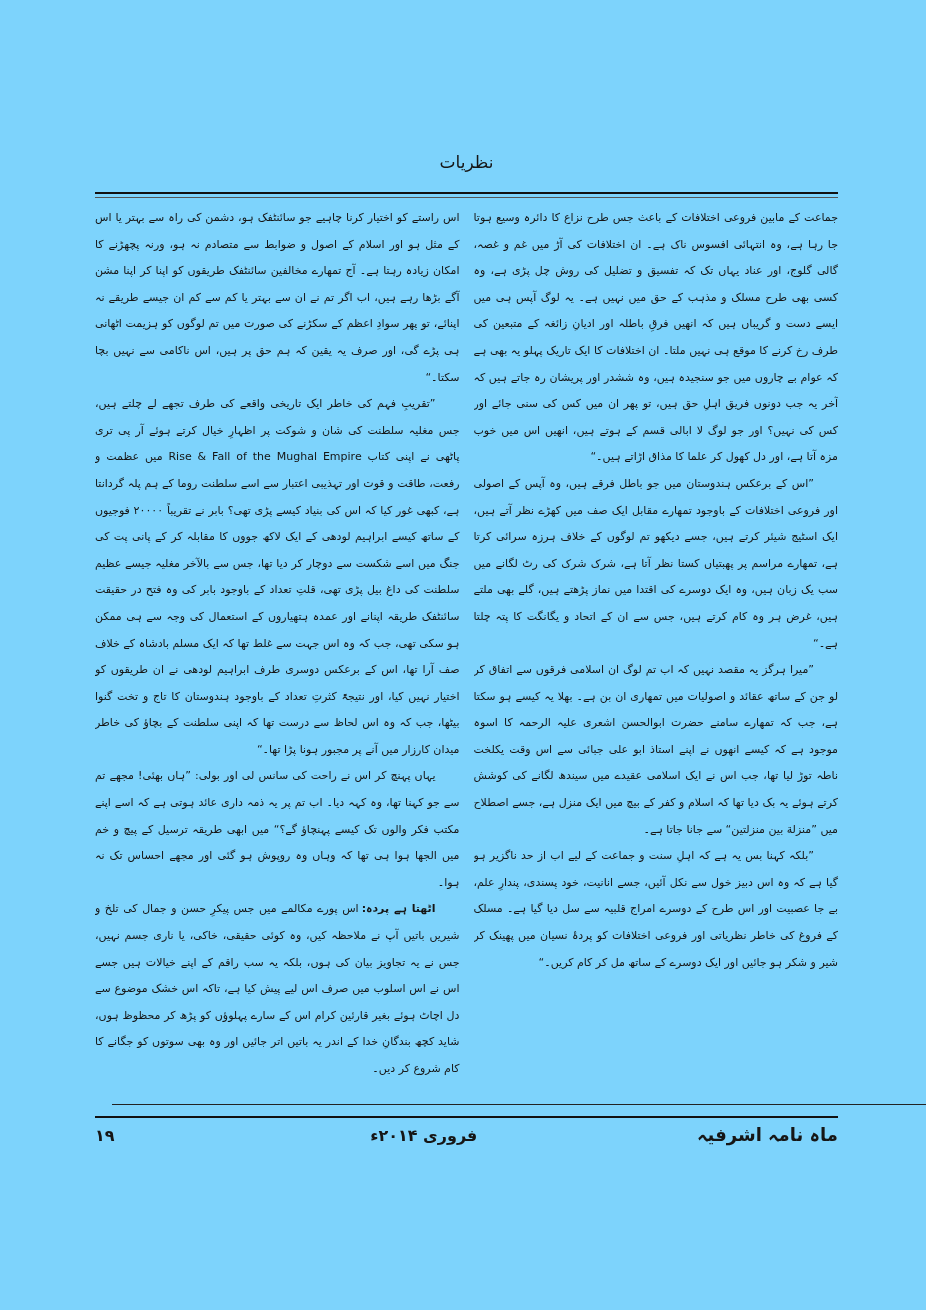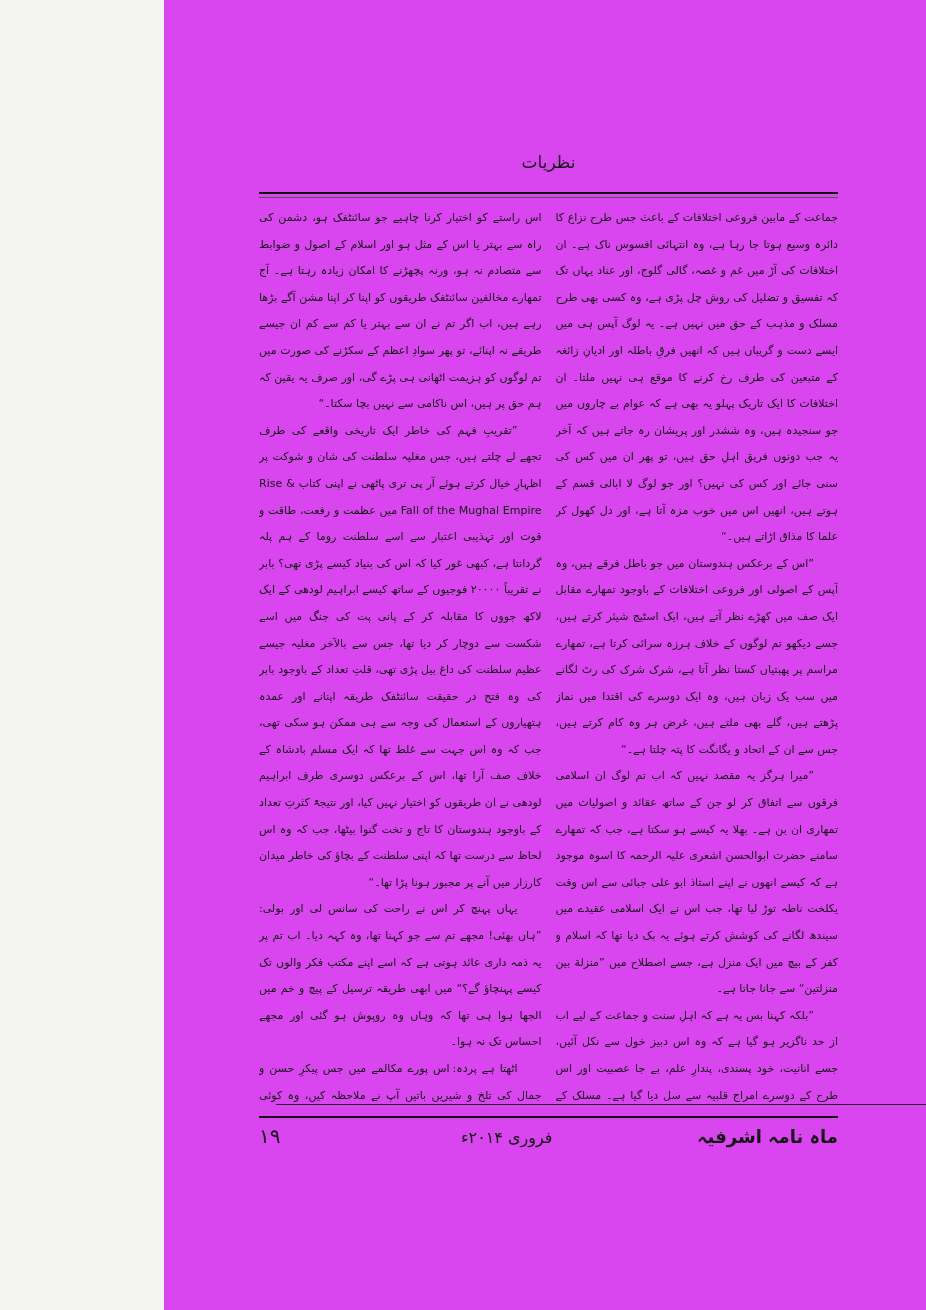--- a/index.html
+++ b/index.html
@@ -5,22 +5,22 @@
   * { box-sizing: border-box; }
   html, body { margin: 0; padding: 0; }
   body {
     width: 926px; height: 1310px;
     background: #f4f4f2;
     font-family: "DejaVu Sans", sans-serif;
     color: #161616;
   }
   .page {
     position: relative;
-    width: 762px; height: 1310px;
-    background: #d946ef;
+    width: 926px; height: 1310px;
+    background: #7dd3fc;
     overflow: hidden;
   }
   
   .header {
     position: absolute;
     top: 152px; left: 95px; right: 88px;
     text-align: center;
   }
   .header-title {
     display: inline-block;
@@ -55,21 +55,21 @@
   }
   .col p {
     margin: 0;
     font-size: 11px;
     line-height: 26.6px;
     text-align: justify;
     text-justify: inter-word;
   }
   .col p.indent { text-indent: 24px; }
   .lead {
-    font-weight: normal;
+    font-weight: bold;
     padding-left: 3px;
   }
   
   .footer-rule-a {
     position: absolute;
     top: 1104px; left: 112px; right: 0;
     border-top: 1.5px solid #222;
   }
   .footer-rule-b {
     position: absolute;
@@ -78,22 +78,22 @@
   }
   .footer {
     position: absolute;
     top: 1124px; left: 95px; right: 88px;
     display: flex;
     align-items: baseline;
     justify-content: space-between;
     font-size: 16px;
   }
   .footer .magazine { font-size: 18px; font-weight: bold; }
-  .footer .date     { font-size: 16px; font-weight: normal; transform: translateX(18px); }
-  .footer .pageno   { font-size: 20px; font-weight: normal; }
+  .footer .date     { font-size: 16px; font-weight: bold; transform: translateX(18px); }
+  .footer .pageno   { font-size: 16px; font-weight: bold; }
 </style>
 </head>
 <body>
 
 <div class="page">
 
   <div class="header">
     <span class="header-title">نظریات</span>
   </div>
   <div class="header-rule"></div>

